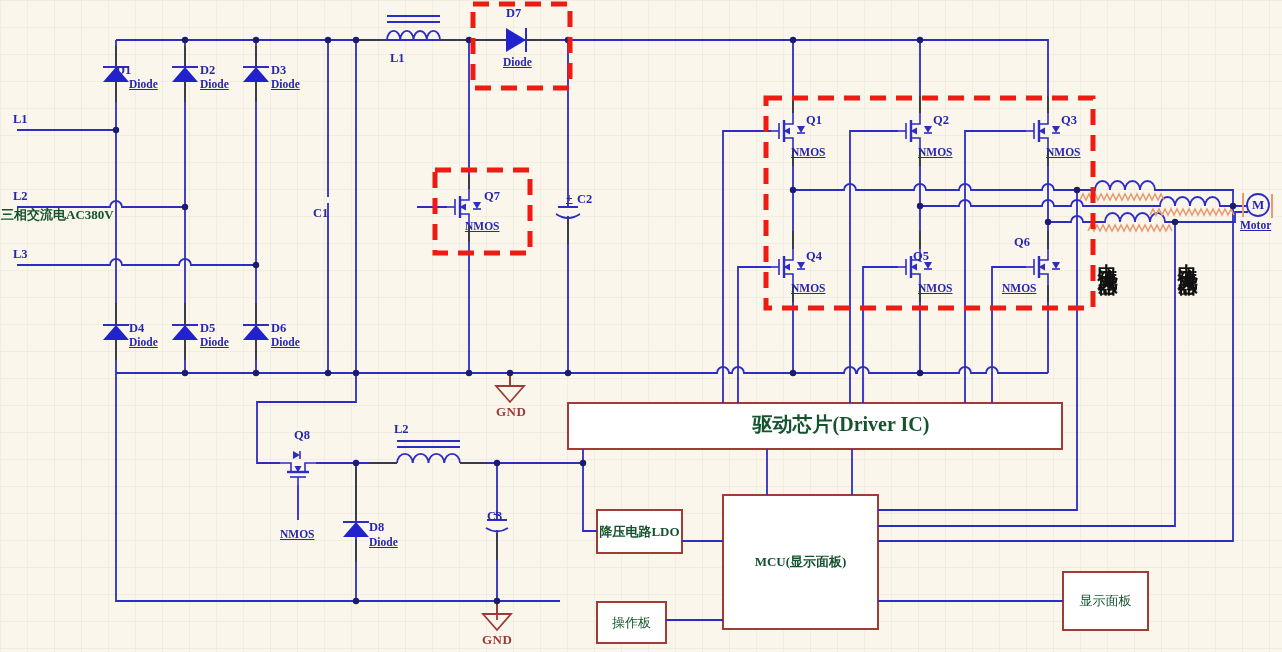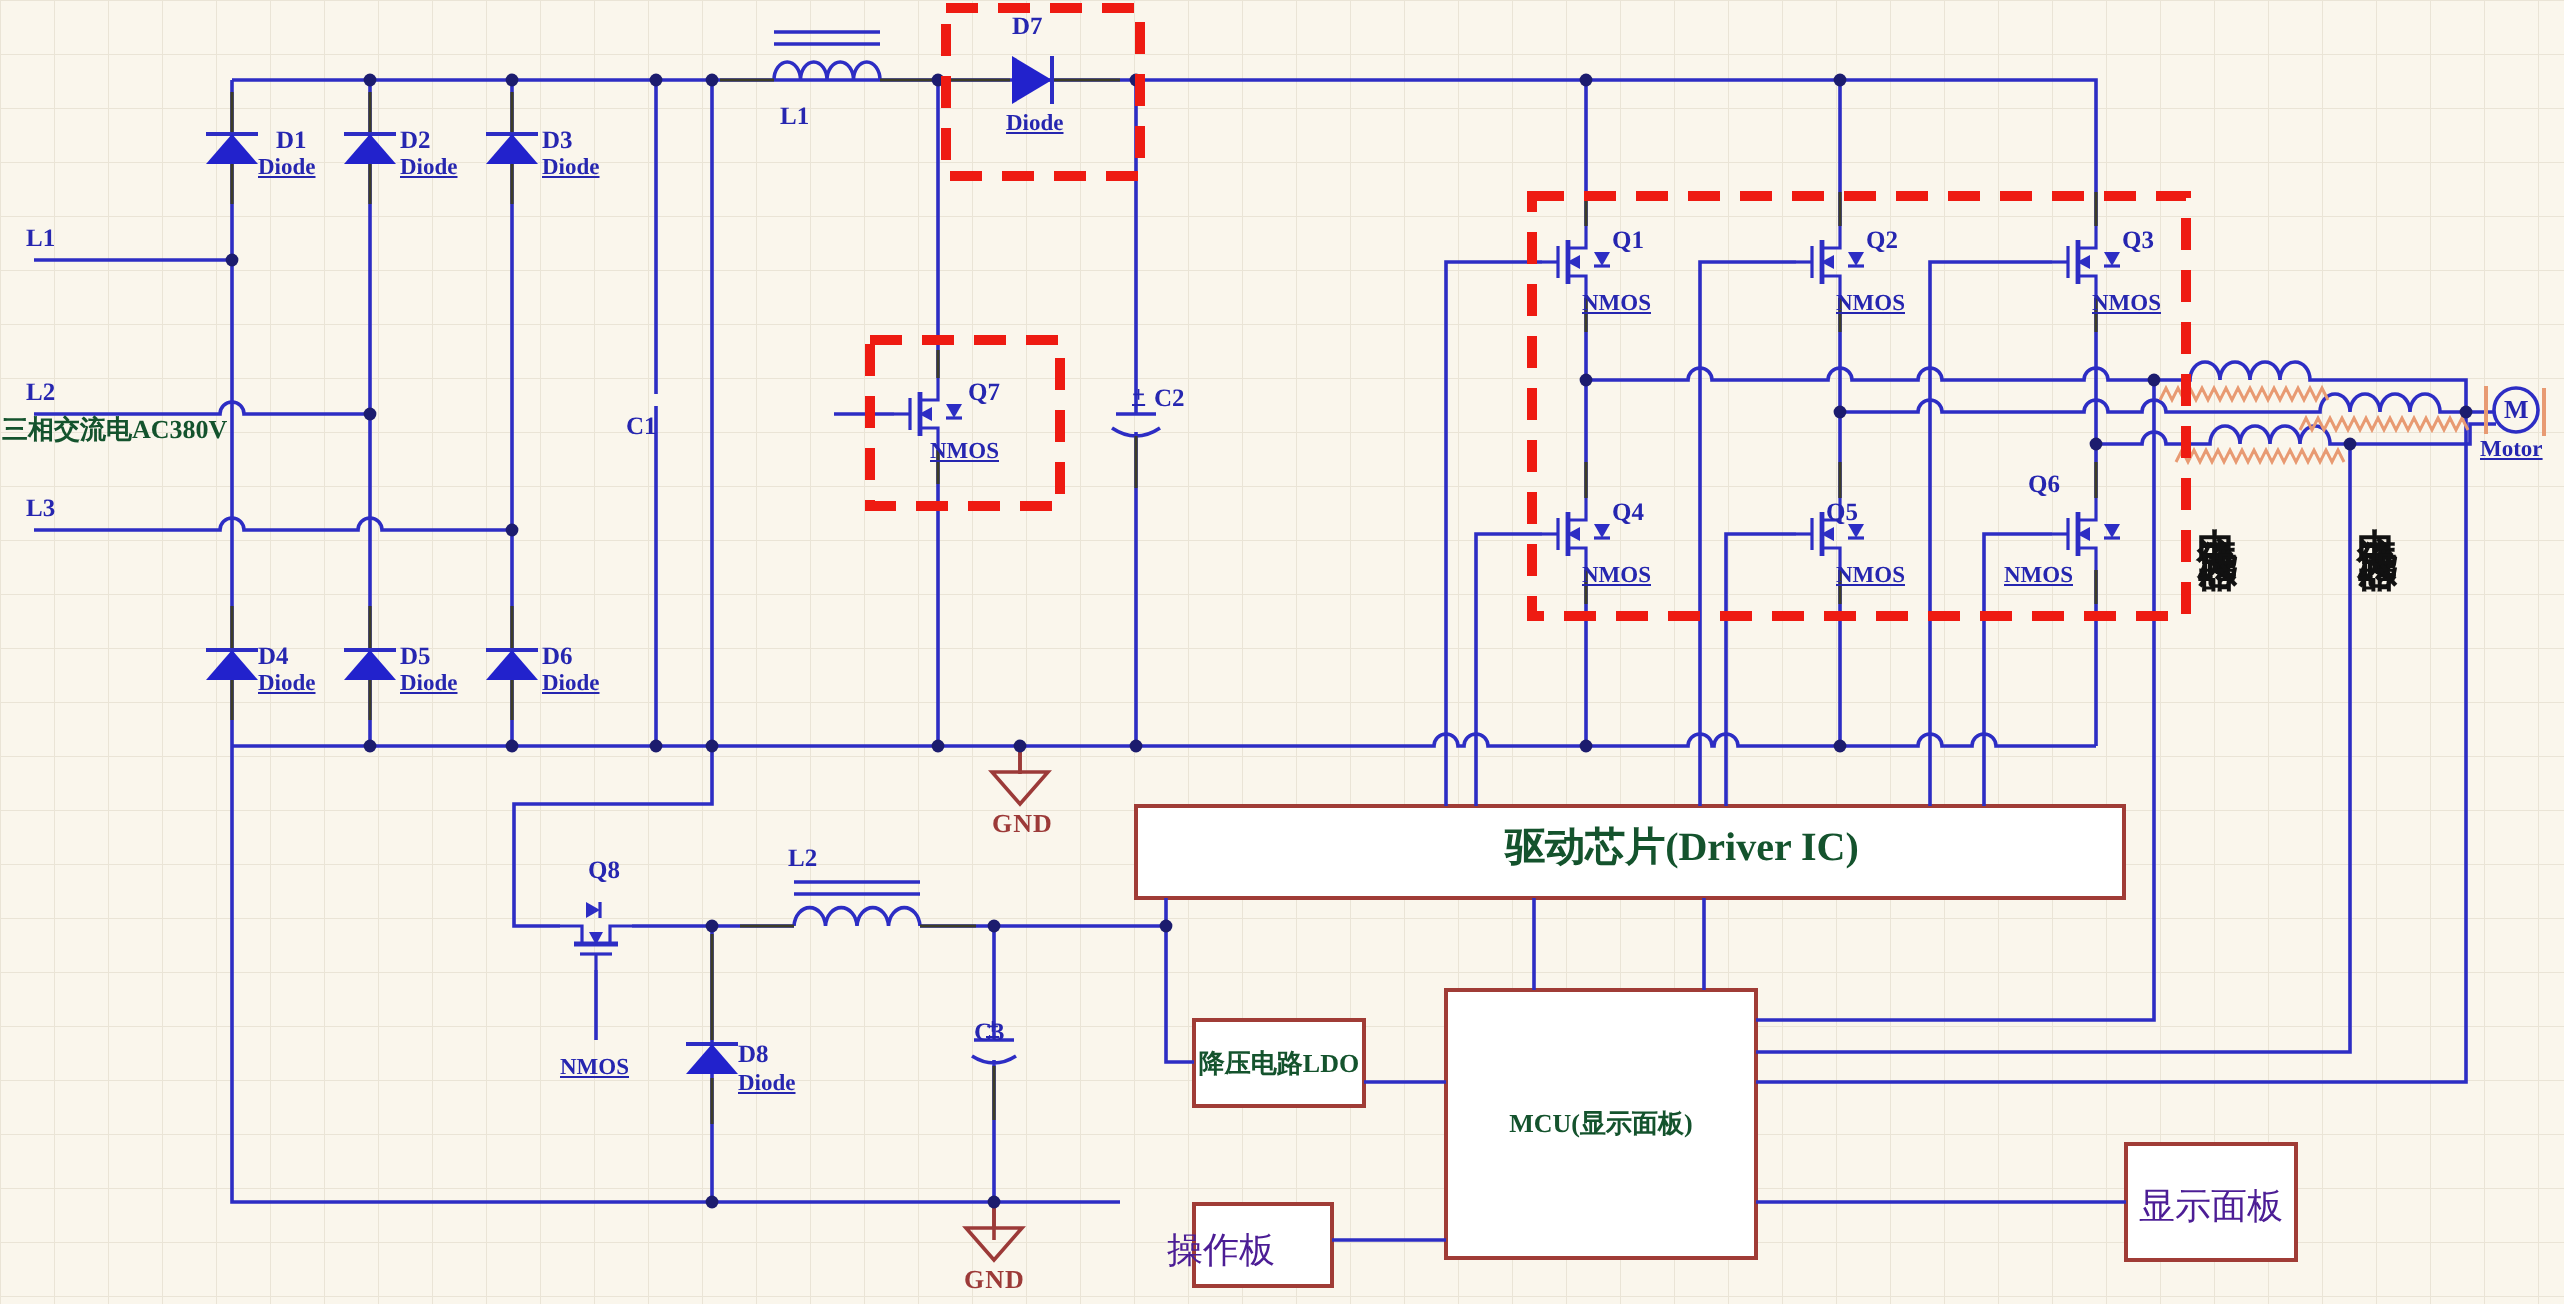--- a/index.html
+++ b/index.html
@@ -4,21 +4,21 @@
 <style>
   html,body{margin:0;padding:0;background:#ddd;}
   #stage{position:relative;width:1282px;height:652px;background:#faf6ec;overflow:hidden;
          font-family:"Liberation Serif", serif;}
   #schem{position:absolute;left:0;top:0;}
   .lbl{position:absolute;white-space:nowrap;color:#2626b0;font-weight:bold;
        font-size:12.5px;line-height:1;}
   .lbl.small{font-size:11.5px;text-decoration:underline;}
   .lbl.black{color:#14532d;}
   .lbl.gnd{color:#9c3a38;font-size:13px;letter-spacing:.5px;}
-  .lbl.panel{color:#4c1d95;font-weight:normal;font-size:18px;}
+  .lbl.panel{color:#14532d;font-weight:normal;font-size:13px;}
   .lbl.center{text-align:center;}
   .lbl.vtext{writing-mode:vertical-rl;text-orientation:upright;color:#111;
              font-size:20px;letter-spacing:3px;line-height:1;}
   .lbl.big{font-size:20px;}
   .lbl.med{font-size:13px;}
 </style>
 </head>
 <body>
 
 <div id="stage">
@@ -203,21 +203,21 @@
     <rect x="435" y="170" width="95" height="83"></rect>
     <rect x="766" y="98" width="327" height="210"></rect>
   </g>
 </svg>
 
 <div class="lbl" style="left:13px;top:113px">L1</div>
 <div class="lbl" style="left:13px;top:190px">L2</div>
 <div class="lbl" style="left:13px;top:248px">L3</div>
 <div class="lbl black med" style="left:1px;top:208px">三相交流电AC380V</div>
 
-<div class="lbl" style="left:138px;top:64px">D1</div>
+<div class="lbl" style="left:116px;top:64px">D1</div>
 <div class="lbl small" style="left:129px;top:79px">Diode</div>
 <div class="lbl" style="left:200px;top:64px">D2</div>
 <div class="lbl small" style="left:200px;top:79px">Diode</div>
 <div class="lbl" style="left:271px;top:64px">D3</div>
 <div class="lbl small" style="left:271px;top:79px">Diode</div>
 <div class="lbl" style="left:129px;top:322px">D4</div>
 <div class="lbl small" style="left:129px;top:337px">Diode</div>
 <div class="lbl" style="left:200px;top:322px">D5</div>
 <div class="lbl small" style="left:200px;top:337px">Diode</div>
 <div class="lbl" style="left:271px;top:322px">D6</div>
@@ -256,16 +256,16 @@
 <div class="lbl" style="left:394px;top:423px">L2</div>
 <div class="lbl" style="left:369px;top:521px">D8</div>
 <div class="lbl small" style="left:369px;top:537px">Diode</div>
 <div class="lbl small" style="left:493px;top:509px">+</div>
 <div class="lbl" style="left:487px;top:510px">C3</div>
 <div class="lbl gnd" style="left:482px;top:633px">GND</div>
 
 <div class="lbl black big center" style="left:570px;top:414px;width:542px">驱动芯片(Driver IC)</div>
 <div class="lbl black med center" style="left:595px;top:525px;width:89px">降压电路LDO</div>
 <div class="lbl black med center" style="left:724px;top:555px;width:153px">MCU(显示面板)</div>
-<div class="lbl panel center" style="left:576px;top:616px;width:69px">操作板</div>
+<div class="lbl panel center" style="left:597px;top:616px;width:69px">操作板</div>
 <div class="lbl panel center" style="left:1063px;top:594px;width:85px">显示面板</div>
 
 </div>
 
 </body></html>

